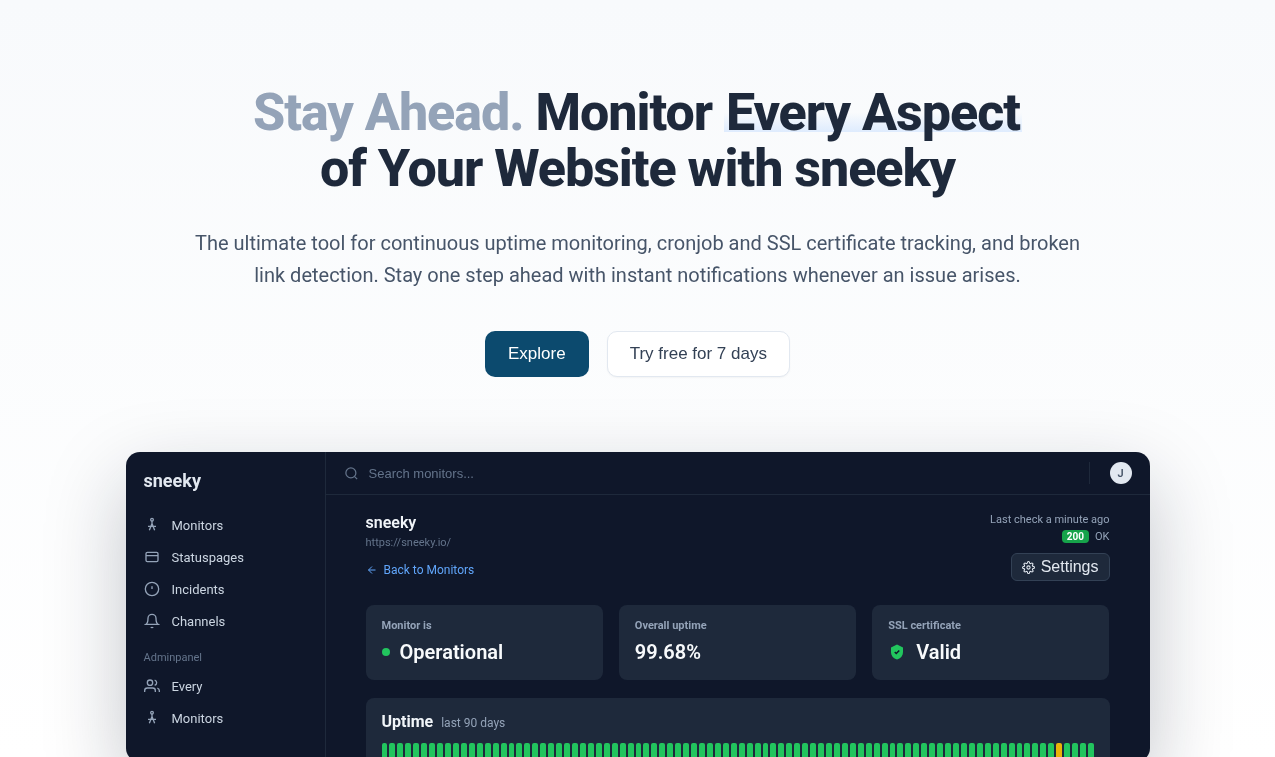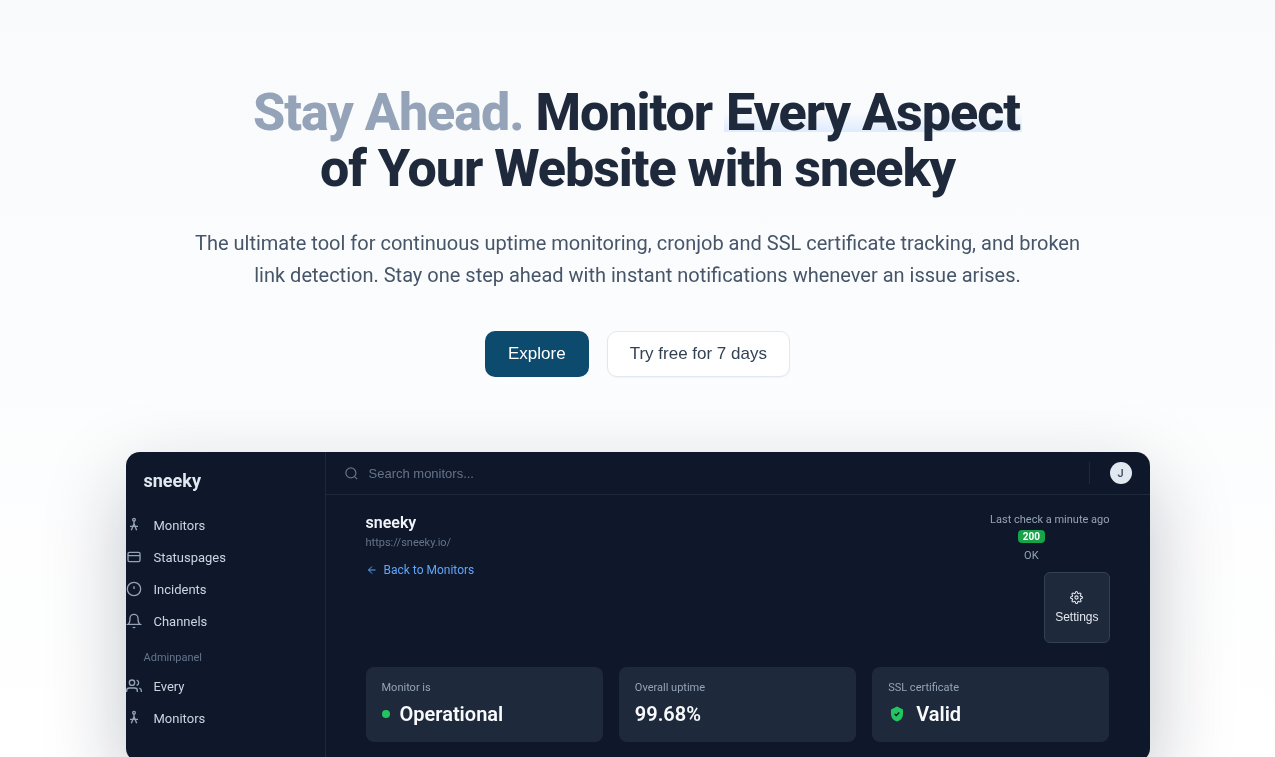--- a/index.html
+++ b/index.html
@@ -86,21 +86,21 @@
   .brand {
     color: #e2e8f0;
     font-weight: 700;
     font-size: 18px;
     padding: 2px 18px 18px;
   }
   .nav-item {
     display: flex;
     align-items: center;
     gap: 12px;
-    padding: 8px 0;
+    padding: 8px 18px;
     color: #cbd5e1;
     font-size: 13px;
     cursor: pointer;
   }
   .nav-item .ico { width: 16px; height: 16px; display: flex; align-items: center; justify-content: center; color:#94a3b8; }
   .nav-item .ico svg { width: 16px; height: 16px; }
   .nav-section-label {
     padding: 14px 18px 6px;
     font-size: 11px;
     color: #64748b;
@@ -140,41 +140,41 @@
   .page-head-left .title { color: #f1f5f9; font-size: 16px; font-weight: 600; }
   .page-head-left .url { color: #64748b; font-size: 11px; margin-top: 4px; }
   .backlink {
     color: #60a5fa; font-size: 12px; margin-top: 14px;
     display: inline-flex; align-items: center; gap: 6px; cursor: pointer;
   }
   .backlink svg { width: 12px; height: 12px; }
 
   .page-head-right { text-align: right; }
   .lastcheck { color: #94a3b8; font-size: 11px; margin-left: 37px; }
-  .status-line { margin-top: 4px; display:flex; align-items:center; justify-content:flex-end; gap:6px;flex-direction:column; }
+  .status-line { margin-top: 4px; display:flex; align-items:center; justify-content:flex-end; gap:6px; }
   .status-line .code {
     background: #16a34a; color:#fff; font-size: 10px; font-weight:700;
     padding: 1px 5px; border-radius: 4px;
   }
   .status-line .oktext { color:#94a3b8; font-size: 11px; }
   .settings-btn {
     margin-top: 10px;
     display: inline-flex; align-items: center; gap: 6px;
     border: 1px solid #334155; background: #1e293b; color:#e2e8f0;
-    font-size: 12px; padding: 18px 10px; border-radius: 6px; cursor: pointer; flex-direction: column;
+    font-size: 16px; padding: 4px 10px; border-radius: 6px; cursor: pointer;
   }
   .settings-btn svg { width: 13px; height: 13px; }
 
   .cards {
     display: flex; gap: 16px; margin-top: 24px;
   }
   .card {
     background: #1e293b; border-radius: 8px; padding: 14px 16px 16px; flex: 1;
   }
-  .card .label { color:#94a3b8; font-size: 11px; }
+  .card .label { color:#94a3b8; font-size: 11px; font-weight: bold; }
   .card .value-row { display:flex; align-items:center; gap:10px; margin-top:8px; }
   .card .value { color:#f8fafc; font-size: 20px; font-weight:600; }
   .dot { width:8px; height:8px; border-radius:50%; background:#22c55e; display:inline-block; }
   .shield { color:#22c55e; display:flex; }
   .shield svg { width:18px; height:18px; }
 
   .uptime-panel {
     background: #1e293b; border-radius: 8px; padding: 14px 16px 16px; margin-top: 18px;
   }
   .uptime-title { color:#f1f5f9; font-size: 16px; font-weight:700; }

